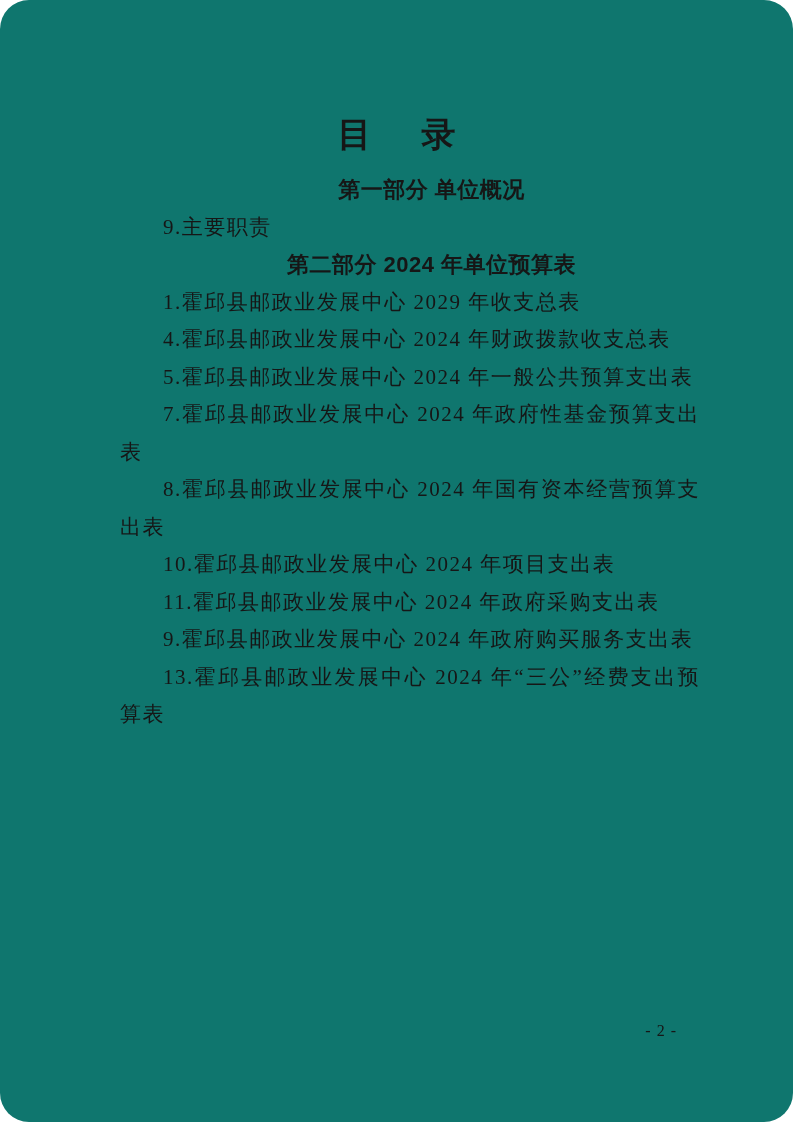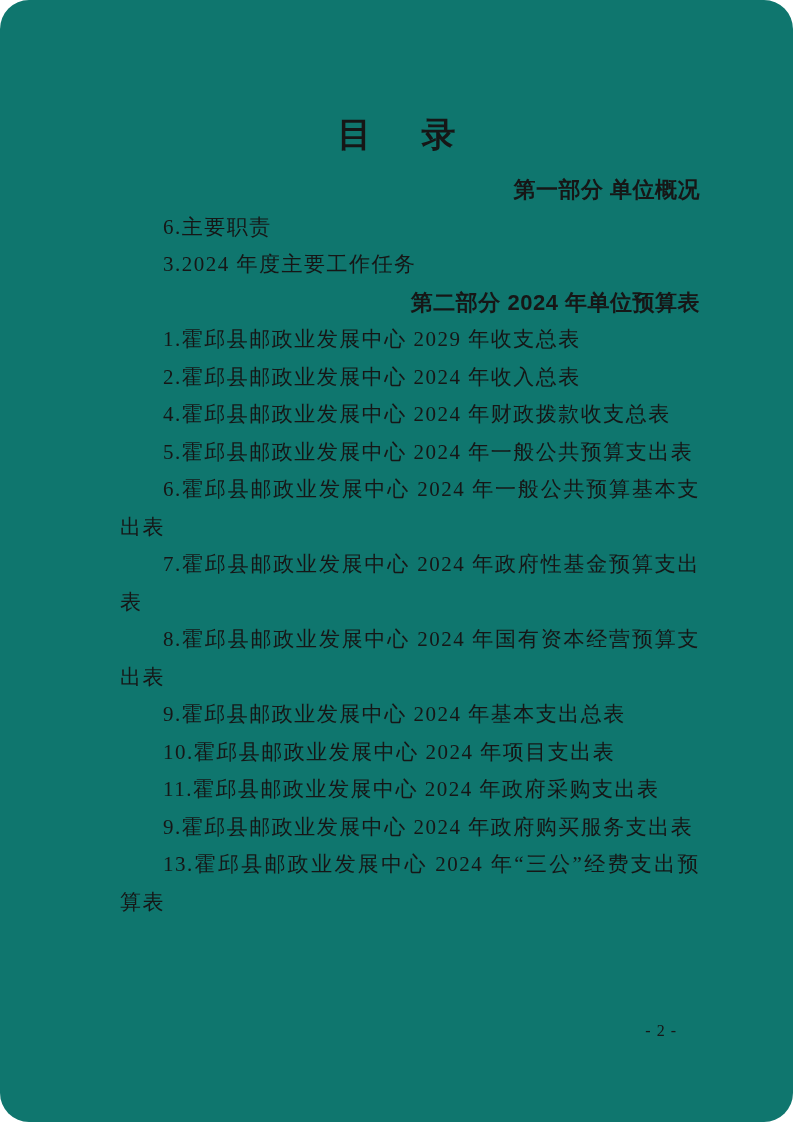--- a/index.html
+++ b/index.html
@@ -45,21 +45,21 @@
     letter-spacing: 1.5px;
     text-align: justify;
     text-indent: 43px;
     word-break: break-all;
   }
   .toc p.heading {
     font-family: "Liberation Sans", "DejaVu Sans", sans-serif;
     font-weight: bold;
     font-size: 22px;
     letter-spacing: 0.5px;
-    text-align: right;
+    text-align: center;
     white-space: pre;
   }
   .page-number {
     position: absolute;
     top: 1021px;
     right: 116px;
     font-size: 16px;
     line-height: 20px;
     letter-spacing: 1px;
     white-space: pre;
@@ -69,34 +69,30 @@
 <body>
 
 <div class="page">
 
   <h1 class="doc-title">目　录</h1>
 
   <div class="toc">
 
     <div>
       <p class="heading">第一部分 单位概况</p>
-      <p>6.主要职责</p>
-      <p>3.2024 年度主要工作任务</p>
+      <p>9.主要职责</p>
     </div>
 
     <div>
       <p class="heading">第二部分 2024 年单位预算表</p>
       <p>1.霍邱县邮政业发展中心 2029 年收支总表</p>
-      <p>2.霍邱县邮政业发展中心 2024 年收入总表</p>
       <p>4.霍邱县邮政业发展中心 2024 年财政拨款收支总表</p>
       <p>5.霍邱县邮政业发展中心 2024 年一般公共预算支出表</p>
-      <p>6.霍邱县邮政业发展中心 2024 年一般公共预算基本支出表</p>
       <p>7.霍邱县邮政业发展中心 2024 年政府性基金预算支出表</p>
       <p>8.霍邱县邮政业发展中心 2024 年国有资本经营预算支出表</p>
-      <p>9.霍邱县邮政业发展中心 2024 年基本支出总表</p>
       <p>10.霍邱县邮政业发展中心 2024 年项目支出表</p>
       <p>11.霍邱县邮政业发展中心 2024 年政府采购支出表</p>
       <p>9.霍邱县邮政业发展中心 2024 年政府购买服务支出表</p>
       <p>13.霍邱县邮政业发展中心 2024 年“三公”经费支出预算表</p>
     </div>
 
   </div>
 
   <div class="page-number">- 2 -</div>
 

